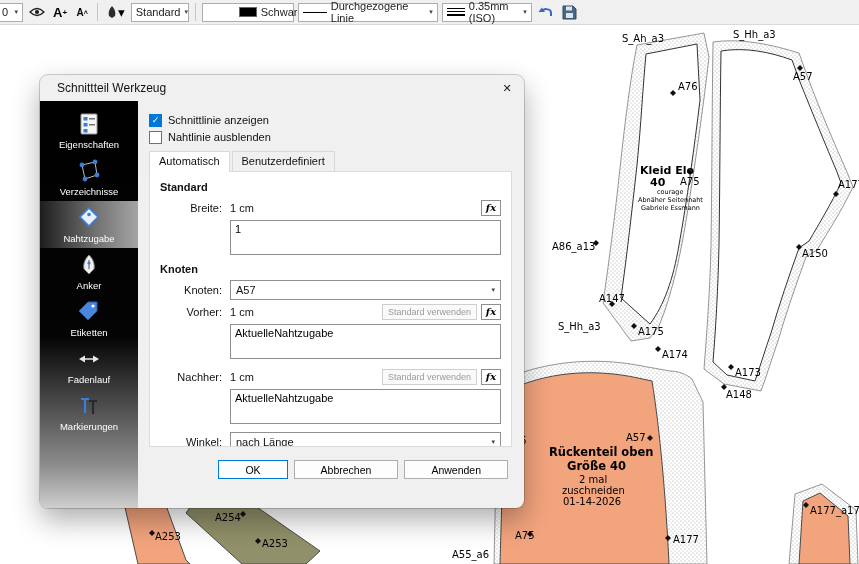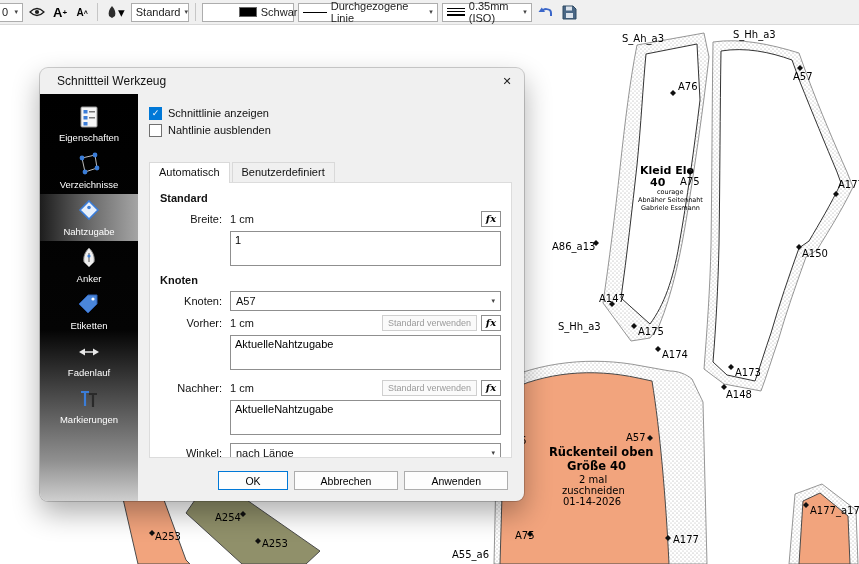--- a/index.html
+++ b/index.html
@@ -34,21 +34,21 @@
   .a-small { font: bold 10px "Liberation Sans", sans-serif; }
   .sup { font-size:8px; vertical-align:super; font-weight:bold; }
   .sep { width:1px; height:18px; background:#c6c6c6; margin:0 2px; }
   .swatch { width:18px; height:10px; background:#000; border:1px solid #666; flex:none; }
   .line-glyph { width:24px; border-top:1.6px solid #000; flex:none; }
   .wlines { display:flex; flex-direction:column; gap:2px; flex:none; }
   .wlines i { display:block; width:18px; background:#000; }
   .wl1{height:1px} .wl2{height:1px} .wl3{height:2px}
   
   .dialog {
-    position:absolute; left:40px; top:68px; width:484px; height:433px; z-index:10;
+    position:absolute; left:40px; top:75px; width:484px; height:433px; z-index:10;
     background:#f0f0f0; border-radius:8px; overflow:hidden;
     box-shadow: 0 12px 28px rgba(0,0,0,.32), 0 0 0 1px rgba(0,0,0,.18);
     font-size:11px;
   }
   .titlebar { height:26px; display:flex; align-items:center; padding-left:17px; font-size:12px; }
   .closebtn { margin-left:auto; width:34px; height:26px; border:none; background:transparent;
     font-size:11px; color:#222; cursor:default; }
   .dlg-body { display:flex; height:407px; }
   .side {
     width:98px; flex:none; padding-top:6px;
@@ -58,21 +58,21 @@
     justify-content:center; gap:2px; color:#fff; font-size:9.5px; cursor:default; }
   .side-item.selected {
     background: linear-gradient(90deg,#1d1d1d 0%,#6f6f6f 55%,#a5a5a5 100%);
   }
   .sicon { width:26px; height:26px; display:block; }
   .cpane { flex:1; padding:11px 12px 8px 11px; display:flex; flex-direction:column; }
   .cbrow { display:flex; align-items:center; gap:6px; height:16px; margin-bottom:1px; }
   .cb { width:13px; height:13px; border:1px solid #707070; background:#fff; flex:none;
     display:flex; align-items:center; justify-content:center; font-size:9px; color:#fff; }
   .cb.checked { background:#0078d7; border-color:#0078d7; }
-  .tabs { display:flex; margin-top:23px; position:relative; z-index:2; }
+  .tabs { display:flex; margin-top:5px; position:relative; z-index:2; }
   .tab { padding:3px 9px 4px; border:1px solid #d9d9d9; border-bottom:none;
     background:#f0f0f0; margin-right:2px; cursor:default; }
   .tab.active { background:#fff; margin-bottom:-1px; padding-bottom:5px; }
   .panel { border:1px solid #dcdcdc; background:#fff; padding:6px 10px; height:276px; overflow:hidden; }
   .group-title { font-weight:bold; margin:3px 0 5px; }
   .frow { display:flex; align-items:center; height:20px; margin-bottom:2px; }
   .flabel { width:62px; text-align:right; margin-right:8px; flex:none; }
   .spacer { flex:1; }
   .fx { width:20px; height:16px; border:1px solid #8f8f8f; background:#fff;
     font: italic bold 10px "DejaVu Serif", serif; line-height:1; flex:none; cursor:default; }

